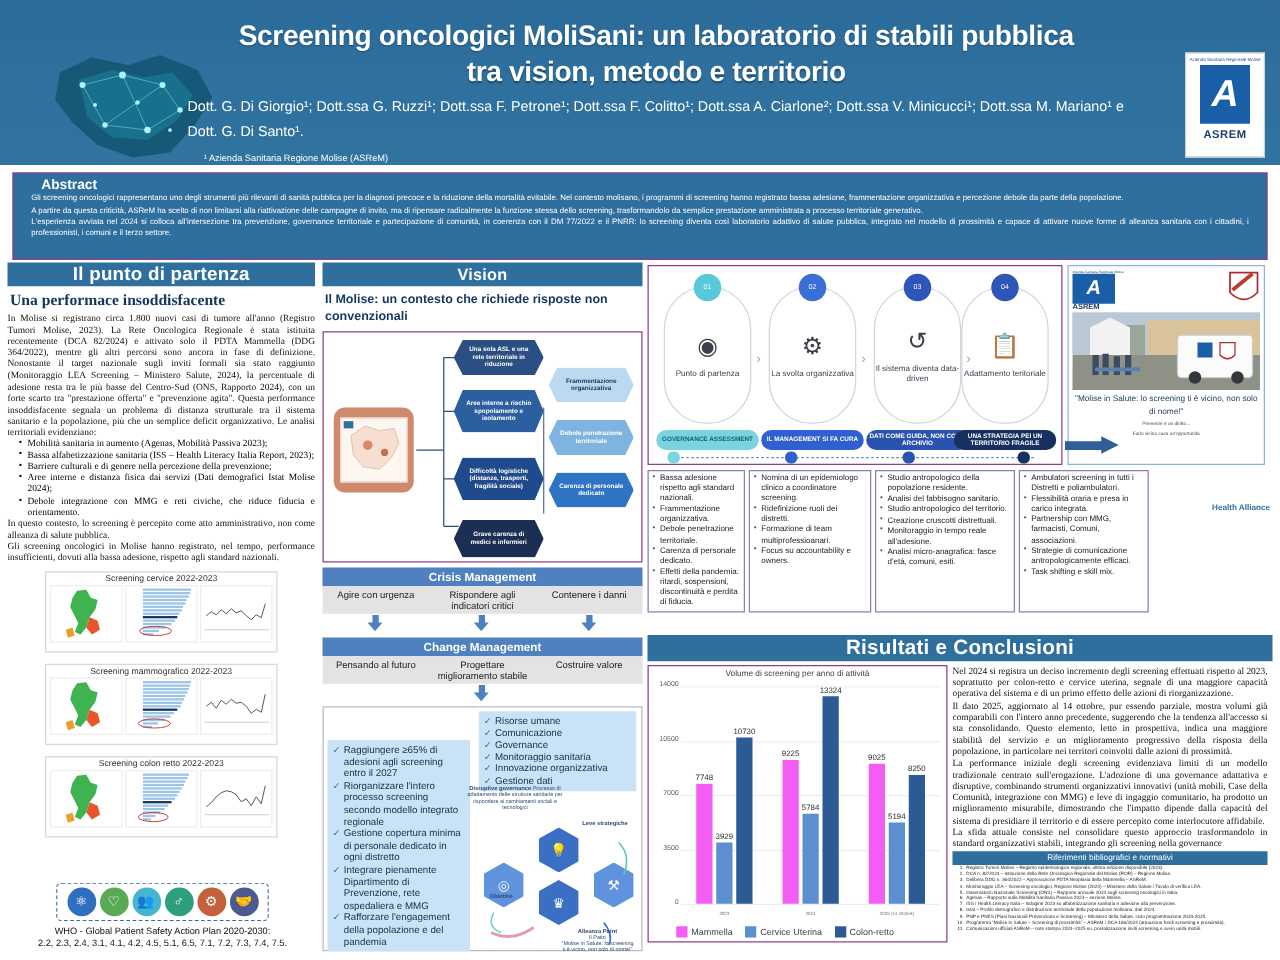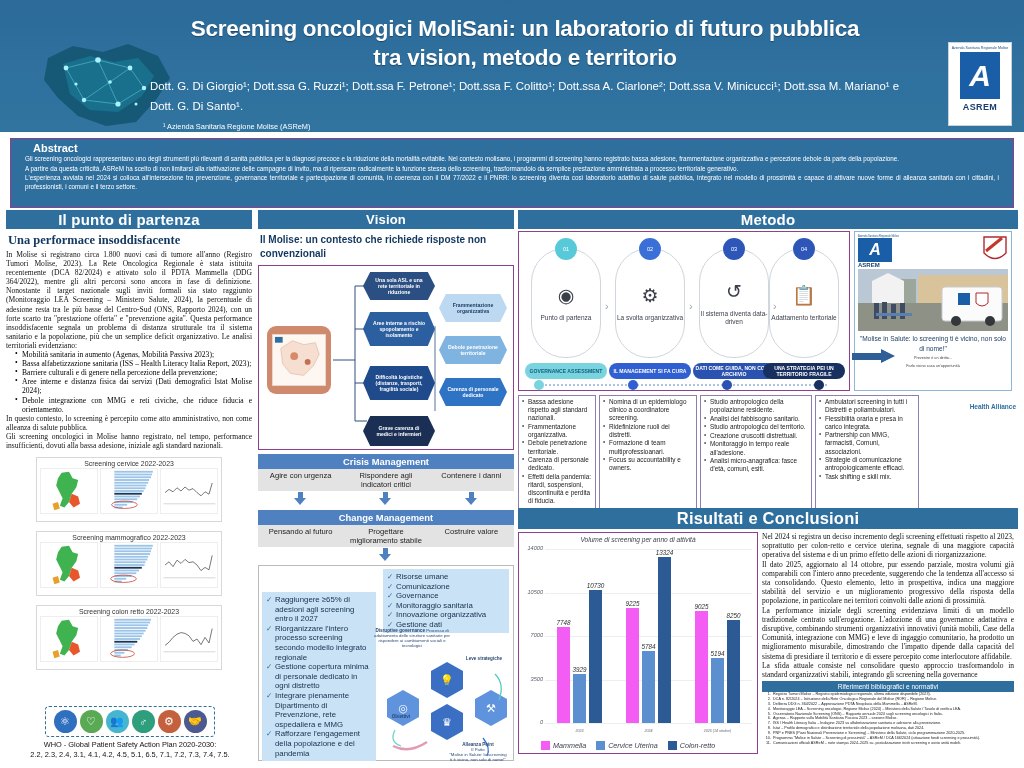--- a/index.html
+++ b/index.html
@@ -155,21 +155,21 @@
   .mcol { border:1px solid #8e7fb0; padding:2px 3px; }
   .mcol ul { list-style:none; }
   .mcol li { font-size:6.4px; line-height:8.1px; color:#1b1b1b; position:relative; padding-left:6px; margin-bottom:.5px;}
   .mcol li:before { content:"\2022"; position:absolute; left:0; top:-1px; color:#555; }
   .health-alliance { position:absolute; right:2px; top:193px; font-size:6.5px; color:#2f6f9e; font-weight:bold; }
 
   
   .col4 { position:absolute; left:518px; top:508px; width:500px; height:256px; }
   .col4 .banner { height:21px; font-size:16.5px; }
   .res-inner { display:flex; gap:4px; margin-top:3px; }
-  .chart-box { width:240px; height:222px; border:1.2px solid #8e3f8e; background:#fff; position:relative;font-style:italic; }
+  .chart-box { width:240px; height:222px; border:1.2px solid #8e3f8e; background:#fff; position:relative; }
   .chart-title { font-size:6.6px; color:#3a3f4a; text-align:center; padding-top:3px; }
   .plot { position:absolute; left:26px; top:16px; right:5px; bottom:30px; }
   .gridline { position:absolute; left:0; right:0; height:1px; background:#eceff2; }
   .ytick { position:absolute; left:-25px; width:23px; text-align:right; font-size:5.6px; color:#5a6169; transform:translateY(-4px); }
   .bar { position:absolute; bottom:0; }
   .bar-val { position:absolute; bottom:100%; left:50%; transform:translateX(-50%); font-size:6.3px; color:#2b2b2b; white-space:nowrap; margin-bottom:1px;}
   .xtick { position:absolute; bottom:-10px; left:50%; transform:translateX(-50%); font-size:3.6px; color:#6a717a; white-space:nowrap; }
   .legend { position:absolute; left:22px; bottom:3px; right:4px; display:flex; flex-wrap:wrap; gap:3px 10px; }
   .lg { display:flex; align-items:center; gap:3px; font-size:7.2px; color:#3a3f4a; }
   .lg i { width:9px; height:9px; display:inline-block; }
@@ -203,21 +203,21 @@
       <circle cx="126" cy="50" r="2.2"></circle>
         <circle cx="100" cy="66" r="2.6"></circle>
         <circle cx="66" cy="62" r="2.2"></circle>
       <circle cx="92" cy="44" r="1.8"></circle>
         <circle cx="58" cy="46" r="1.6"></circle>
         <circle cx="118" cy="66" r="1.5"></circle>
     </g>
   </svg>
 
   <div class="poster-title">
-    <div>Screening oncologici MoliSani: un laboratorio di futuro pubblica</div>
+    <div>Screening oncologici MoliSani: un laboratorio di stabili pubblica</div>
     <div>tra vision, metodo e territorio</div>
   </div>
   <div class="authors">Dott. G. Di Giorgio¹; Dott.ssa G. Ruzzi¹; Dott.ssa F. Petrone¹; Dott.ssa F. Colitto¹; Dott.ssa A. Ciarlone²; Dott.ssa V. Minicucci¹; Dott.ssa M. Mariano¹ e Dott. G. Di Santo¹.</div>
   <div class="affil">
     <div>¹ Azienda Sanitaria Regione Molise (ASReM)</div>
     <div>² Tab Technology</div>
   </div>
 
   <div class="asrem-logo">
     <div class="al-top">Azienda Sanitaria Regionale Molise</div>
@@ -243,21 +243,21 @@
   </div>
   <ul class="c1-list">
     <li>Mobilità sanitaria in aumento (Agenas, Mobilità Passiva 2023);</li>
     <li>Bassa alfabetizzazione sanitaria (ISS – Health Literacy Italia Report, 2023);</li>
     <li>Barriere culturali e di genere nella percezione della prevenzione;</li>
     <li>Aree interne e distanza fisica dai servizi (Dati demografici Istat Molise 2024);</li>
     <li>Debole integrazione con MMG e reti civiche, che riduce fiducia e orientamento.</li>
   </ul>
   <div class="c1-text">
     <p>In questo contesto, lo screening è percepito come atto amministrativo, non come alleanza di salute pubblica.</p>
-    <p>Gli screening oncologici in Molise hanno registrato, nel tempo, performance insufficienti, dovuti alla bassa adesione, iniziale agli standard nazionali.</p>
+    <p>Gli screening oncologici in Molise hanno registrato, nel tempo, performance insufficienti, dovuti alla bassa adesione, rispetto agli standard nazionali.</p>
   </div>
 
   <div class="mini-charts">
     <div class="mini-chart">
       <div class="mc-title">Screening cervice 2022-2023</div>
       <div class="mc-body">
         <div class="mc-panel">
           <svg viewBox="0 0 60 48" width="100%" height="100%">
               <path d="M22 4 L30 3 L34 10 L40 12 L38 20 L33 27 L30 36 L25 42 L20 40 L23 32 L20 26 L16 18 L18 10 Z" fill="#3fb34f"></path>
               <path d="M33 27 L40 30 L42 38 L35 42 L30 36 Z" fill="#e8572b"></path>
@@ -494,21 +494,20 @@
       <div class="tiny-lbl" style="left:62px;top:104px;width:58px;">
         <b>Alleanza Point</b>
         <div>Il Patto</div>
         <div>"Molise in Salute: lo screening ti è vicino, non solo di nome!"</div>
       </div>
     </div>
   </div>
 </div>
 
 <div class="col3">
-  <div class="banner">Metodo</div>
   <div class="metodo-inner">
     <div class="steps-box">
       <div class="step" style="left:12px;">
         <div class="step-num" style="background:#57c9d8">01</div>
         <div class="step-ico">◉</div>
         <div class="step-lbl">Punto di partenza</div>
       </div>
       <div class="pill" style="left:6px;background:#7ad4e0;color:#11607a;">GOVERNANCE ASSESSMENT</div>
       <span class="chev" style="left:86px;">›</span>
 

